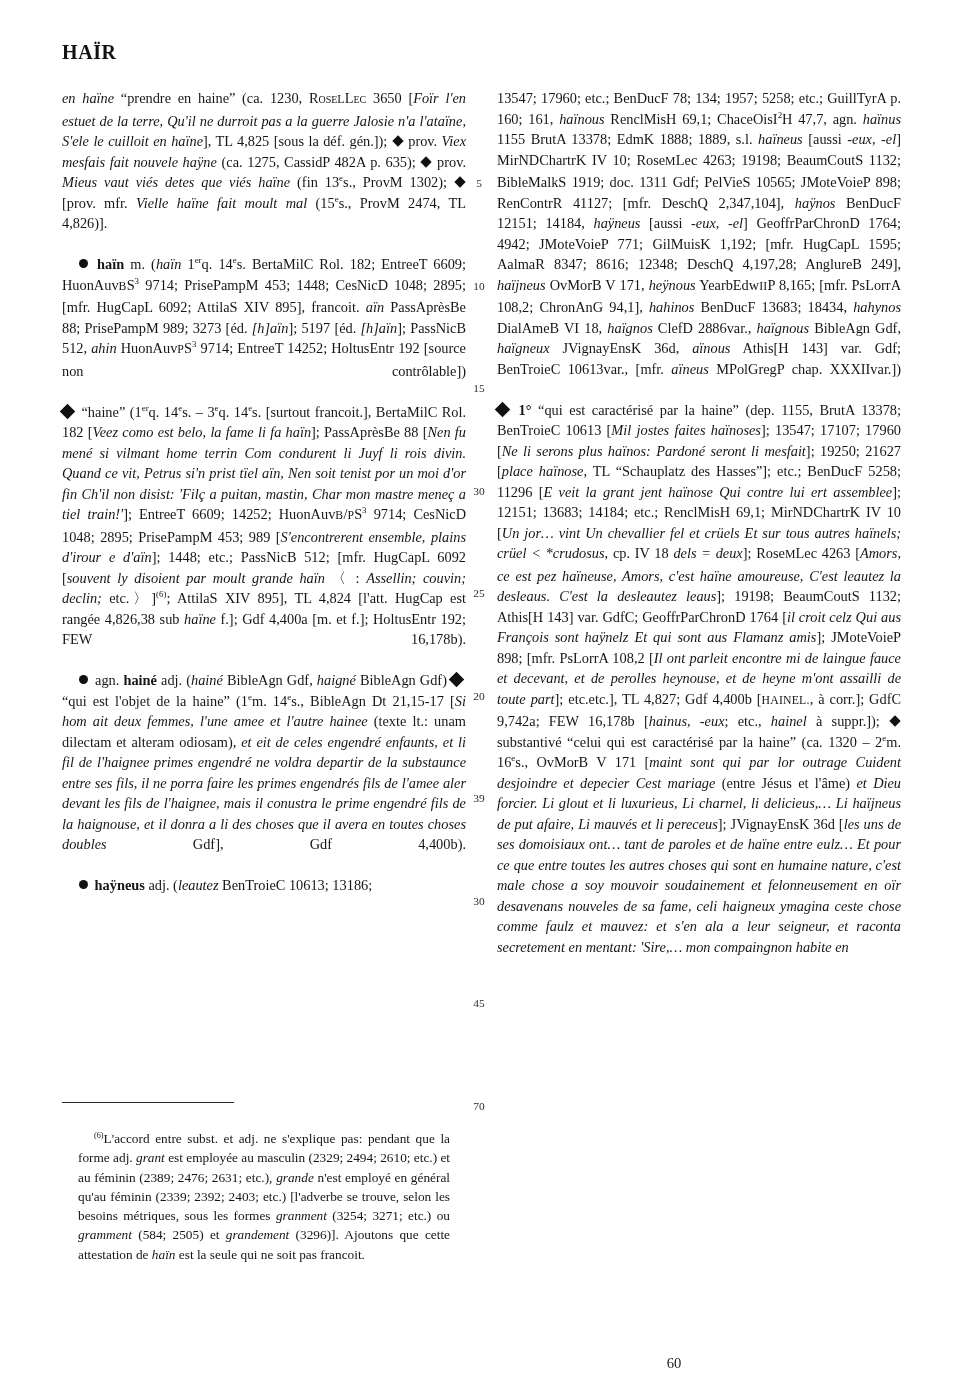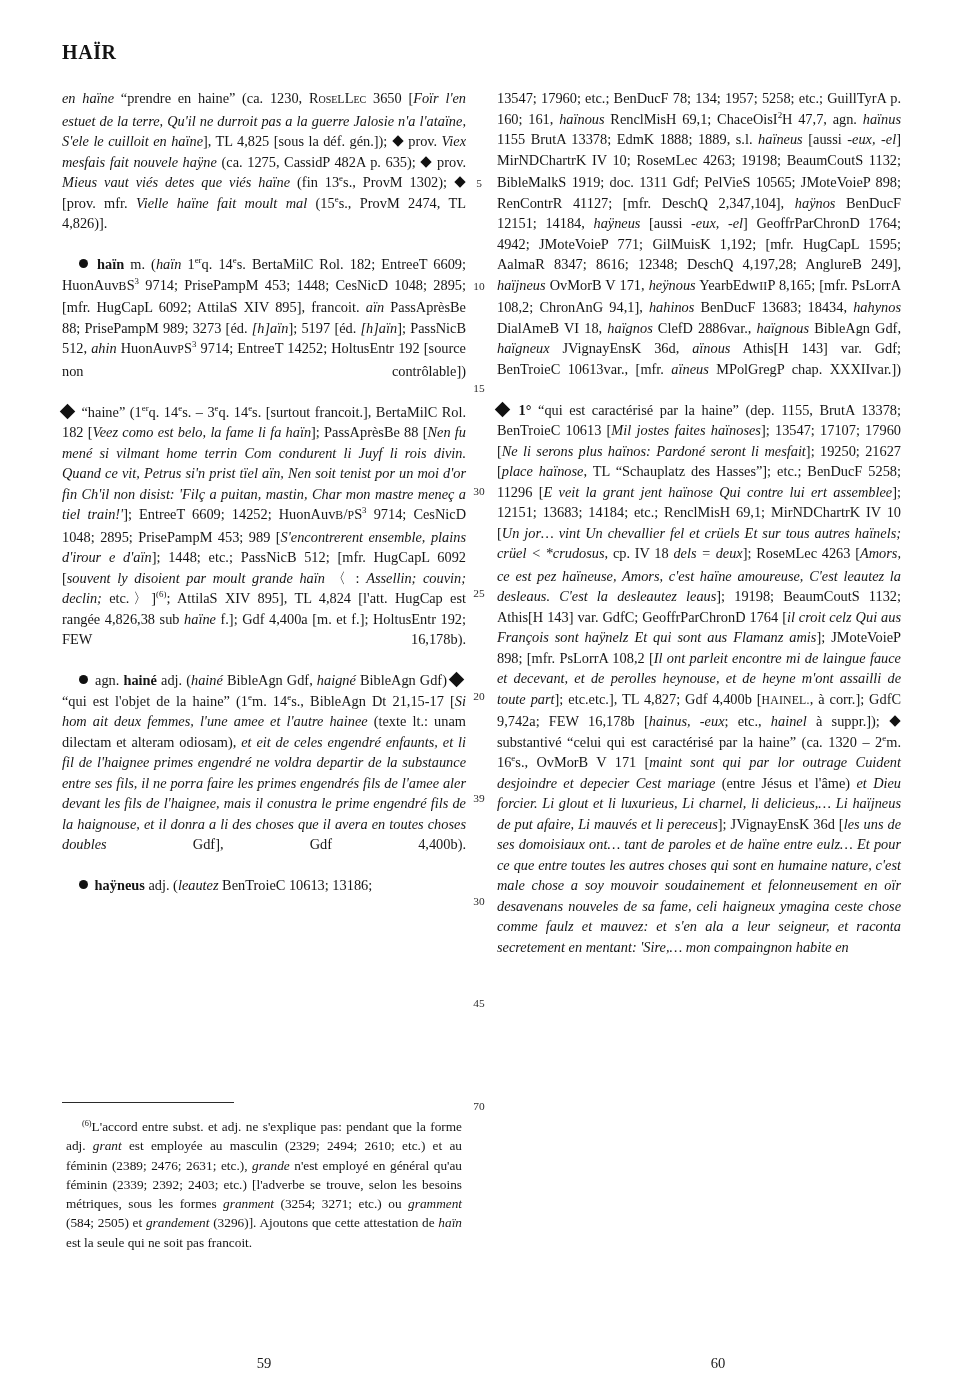--- a/index.html
+++ b/index.html
@@ -130,21 +130,21 @@
   .footnote {
     position: absolute;
     left: 62px;
     top: 1113px;
     width: 404px;
     font-size: 13.3px;
     line-height: 19.3px;
     text-align: justify;
     color: #151515;
   }
-  .footnote p { margin: 4px; text-indent: 16px; }
+  .footnote p { margin: 16px; text-indent: 16px; }
 
   
   .linenums {
     position: absolute;
     left: 464px;
     top: 88px;
     width: 30px;
     height: 1230px;
   }
   .linenum {
@@ -159,21 +159,21 @@
 
   
   .folio {
     position: absolute;
     top: 1355px;
     font-size: 14.6px;
     color: #1a1a1a;
     text-align: center;
   }
   .folio-left  { left: 62px;  width: 404px; }
-  .folio-right { left: 516px; width: 404px; text-align: center; }
+  .folio-right { left: 472px; width: 404px; text-align: center; }
 </style>
 </head>
 <body>
 
 <div class="page">
 
   <div class="running-head">HAÏR</div>
 
   <div class="columns">
 
@@ -203,16 +203,15 @@
       <div class="linenum" style="top: 806.5px;">30</div>
       <div class="linenum" style="top: 909px; text-align: center;">45</div>
       <div class="linenum" style="top: 1011.5px;">70</div>
     </div>
 
   <div class="footnote-rule"></div>
   <div class="footnote">
     <p><sup>(6)</sup>L'accord entre subst. et adj. ne s'explique pas: pendant que la forme adj. <i>grant</i> est employée au masculin (2329; 2494; 2610; etc.) et au féminin (2389; 2476; 2631; etc.), <i>grande</i> n'est employé en général qu'au féminin (2339; 2392; 2403; etc.) [l'adverbe se trouve, selon les besoins métriques, sous les formes <i>granment</i> (3254; 3271; etc.) ou <i>gramment</i> (584; 2505) et <i>grandement</i> (3296)]. Ajoutons que cette attestation de <i>haïn</i> est la seule qui ne soit pas francoit.</p>
   </div>
 
-  <div class="folio folio-left">59</div>
   <div class="folio folio-right">60</div>
 
 </div>
 
 </body></html>

